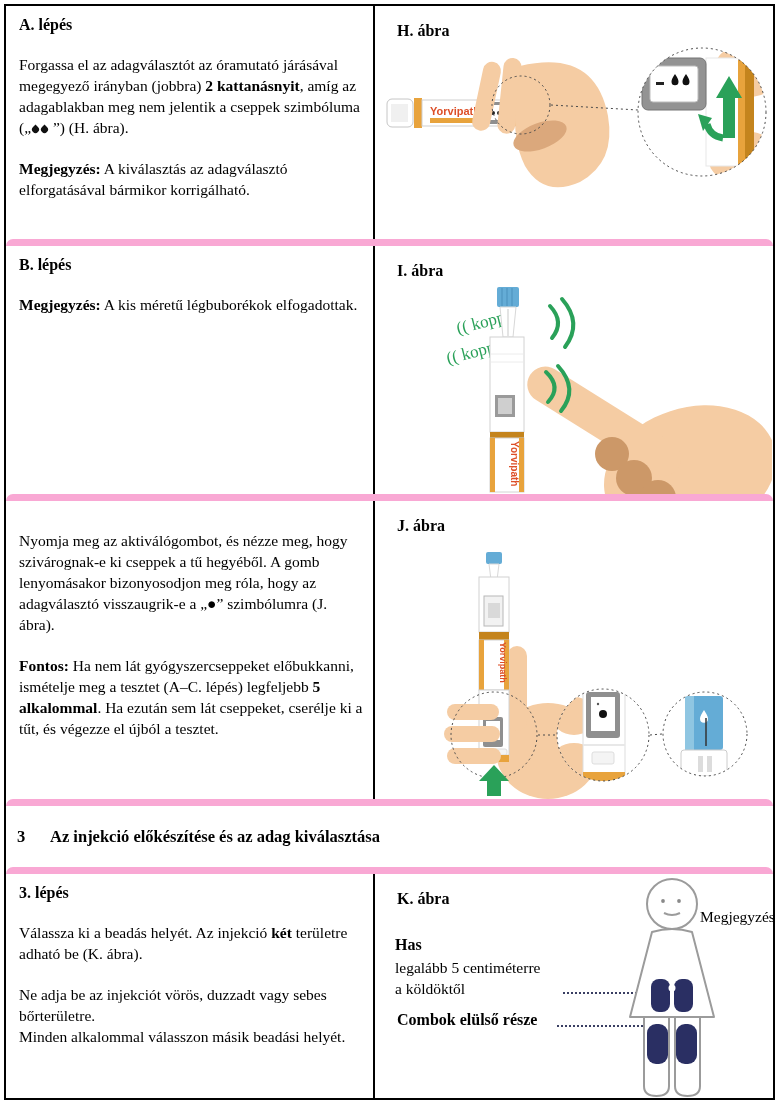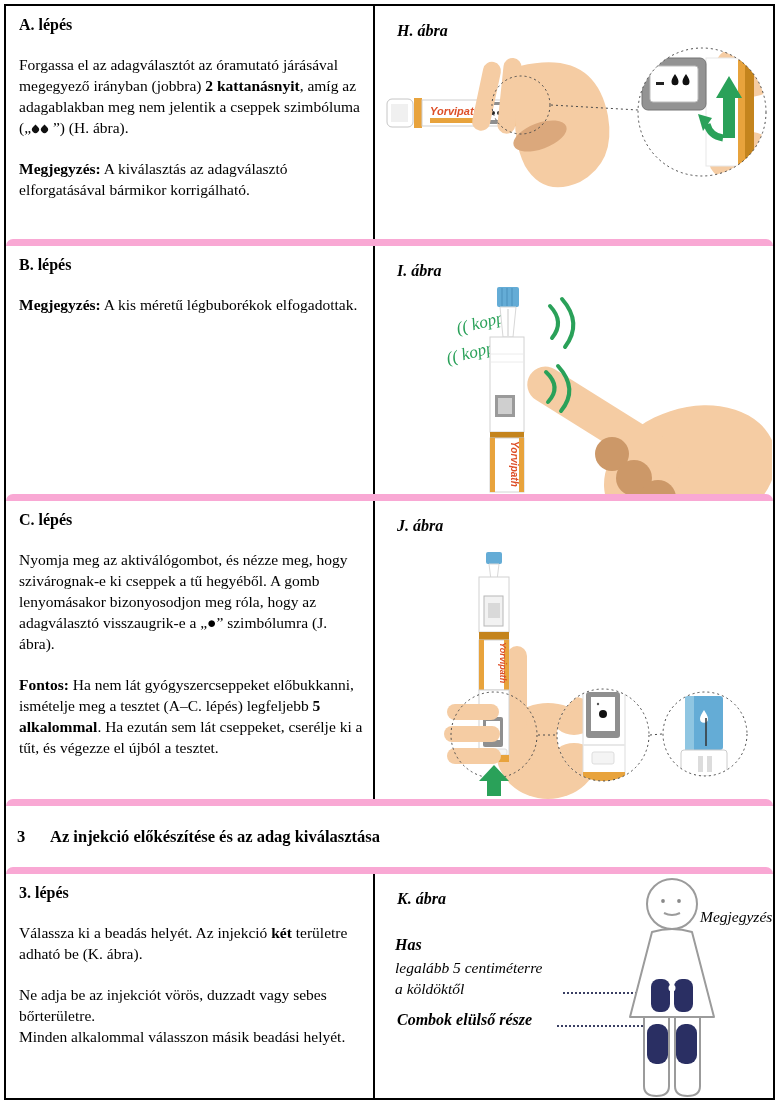--- a/index.html
+++ b/index.html
@@ -5,21 +5,21 @@
   * { margin:0; padding:0; box-sizing:border-box; }
   body { background:#fff; }
   .page { position:relative; width:779px; height:1109px; background:#fff;
           font-family:"Liberation Serif", serif; color:#000; overflow:hidden; }
   .tbl { position:absolute; left:4px; top:4px; width:771px; border:2px solid #000; background:#fff; }
   .row { display:flex; width:100%;border-radius:7px; }
   .row + .row { border-top:7px solid #f9a8d4; }
   .r1 { height:233px; } .r2 { height:255px; } .r3 { height:305px; }
   .rsec { height:68px; } .r4 { height:231px; }
   .step-cell { width:369px; border-right:2px solid #000; padding:9px 10px 0 13px; }
-  .fig-cell  { position:relative; width:398px; padding:16px; overflow:hidden;font-style:italic; }
+  .fig-cell  { position:relative; width:398px; padding:16px; overflow:hidden; }
   .step-title { font-weight:bold; font-size:16px; line-height:19px; }
   .fig-title  { position:absolute; left:22px; top:16px; font-weight:bold; font-size:16px; }
   .para { margin-top:20px; font-size:15.5px; line-height:21px; }
   .para b { font-weight:bold;text-align:center; }
   .sec-row { display:flex; align-items:center; padding-left:11px; }
   .sec-num { font-weight:bold; font-size:16.5px; width:33px; }
   .sec-title { font-weight:bold; font-size:16.5px; }
   .drop { display:inline-block; width:7px; height:7px; background:#111;
           border-radius:0 50% 50% 50%; transform:rotate(45deg); margin:0 1px; }
   .figsvg { position:absolute; left:5px; }
@@ -137,21 +137,20 @@
           <path d="M182,17 Q203,41 185,65"></path>
           <path d="M166,90 Q182,105 168,120"></path>
           <path d="M178,84 Q199,107 181,129"></path>
         </g>
       </svg>
     </div>
   </div>
 
   <div class="row r3">
     <div class="step-cell">
-      <div class="step-title">C. lépés</div>
       <p class="para">Nyomja meg az aktiválógombot, és nézze meg, hogy szivárognak-e ki cseppek a tű hegyéből. A gomb lenyomásakor bizonyosodjon meg róla, hogy az adagválasztó visszaugrik-e a „●” szimbólumra (J. ábra).</p>
       <p class="para"><b>Fontos:</b><span> Ha nem lát gyógyszercseppeket előbukkanni, ismételje meg a tesztet (A–C. lépés) legfeljebb </span><b>5 alkalommal</b><span>. Ha ezután sem lát cseppeket, cserélje ki a tűt, és végezze el újból a tesztet.</span></p>
     </div>
     <div class="fig-cell">
       <div class="fig-title">J. ábra</div>
       <svg class="figsvg" style="top:45px" width="392" height="255" viewBox="0 0 392 255">
         <defs>
           <clipPath id="jclip2">
                 <circle cx="223" cy="189" r="46"></circle>
               </clipPath>

